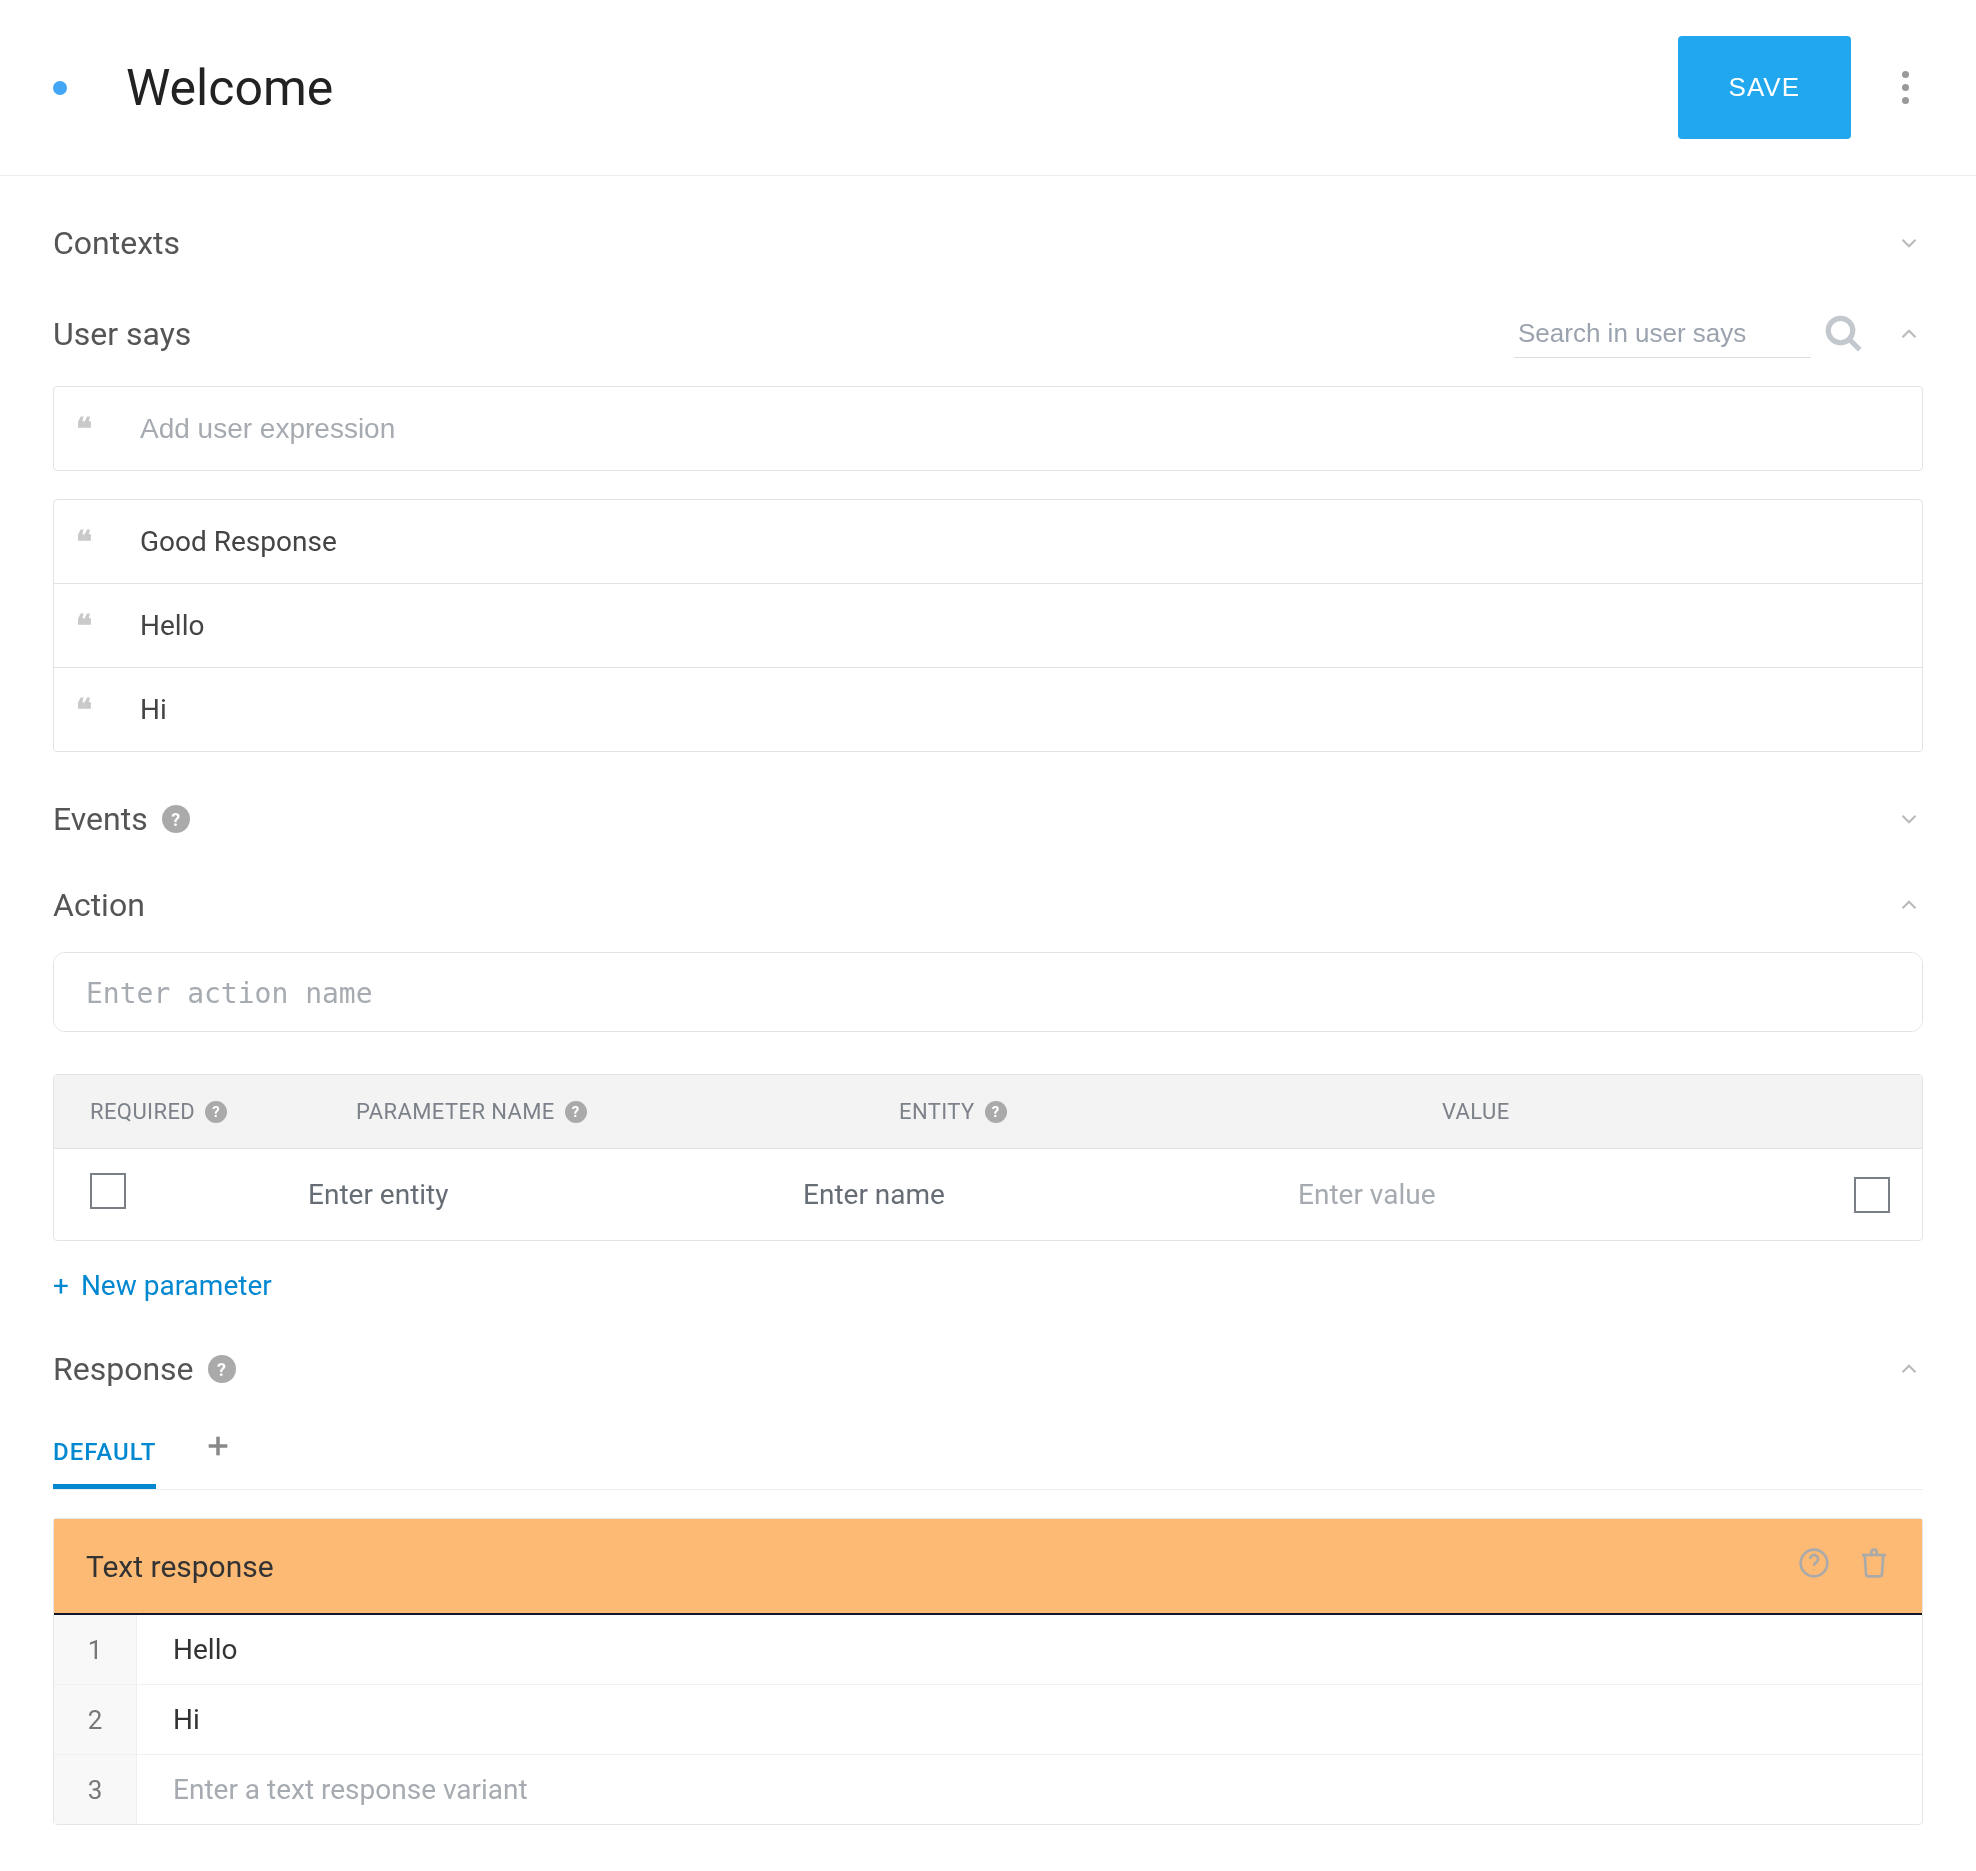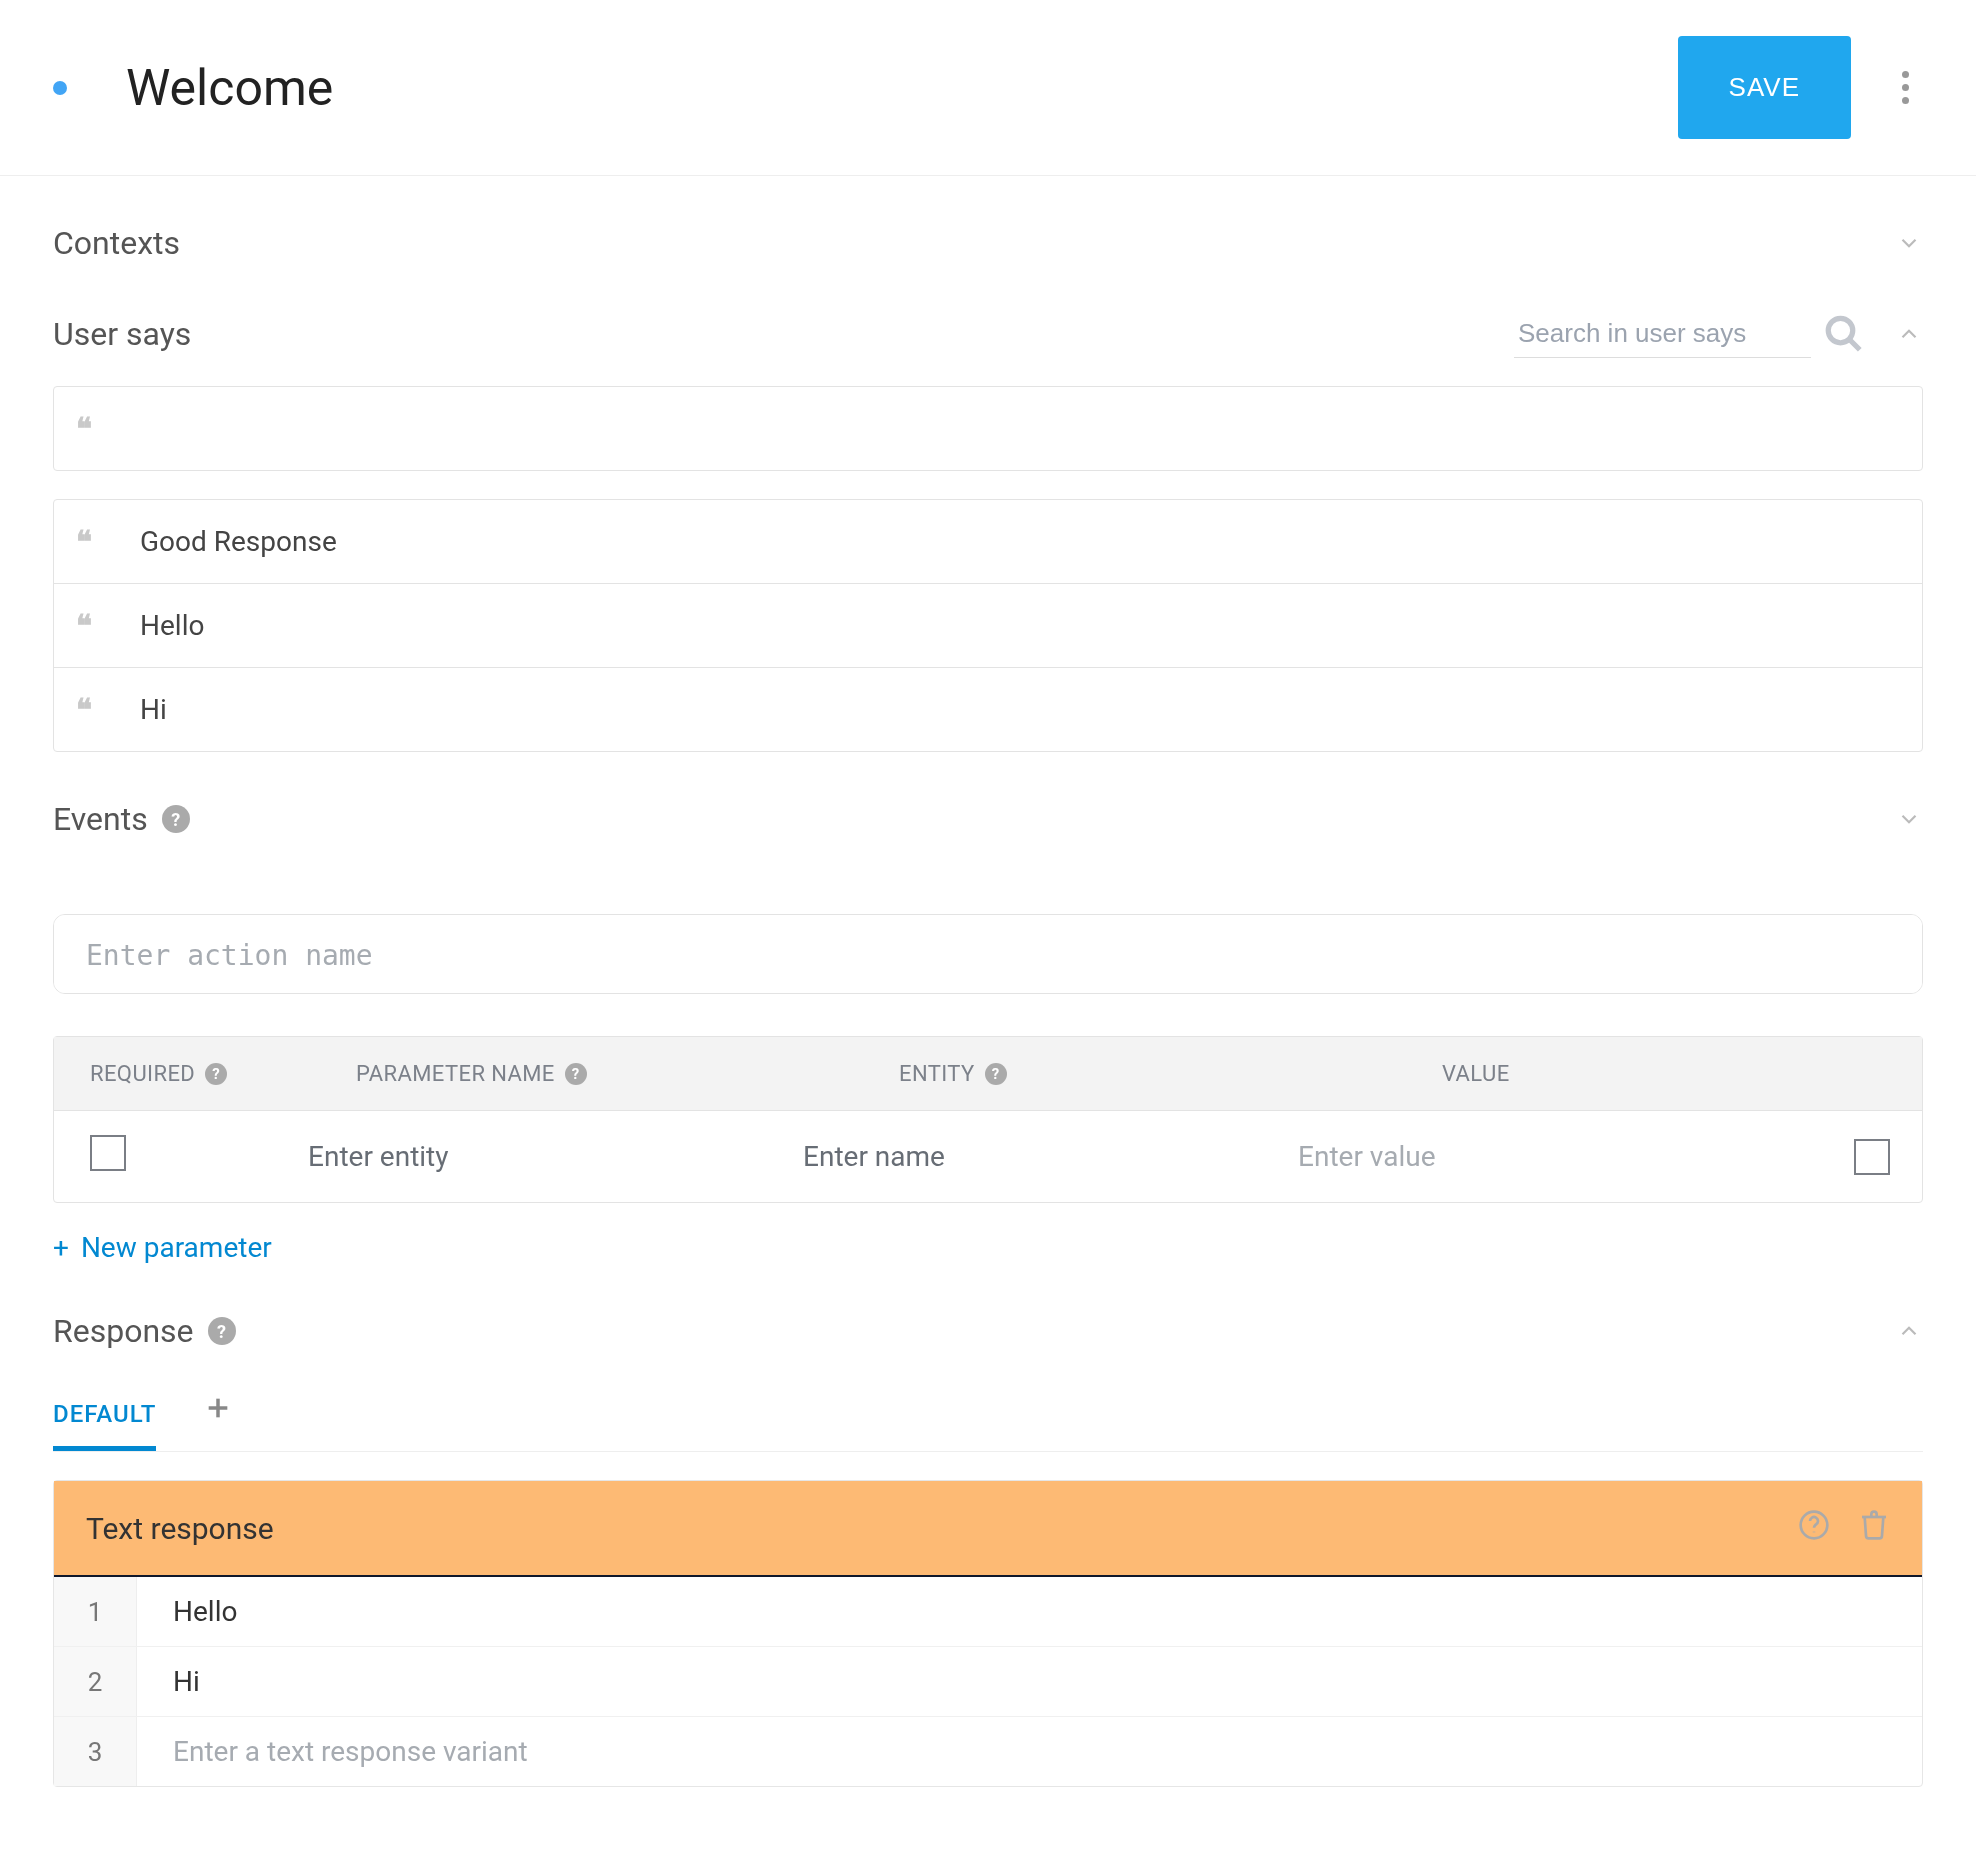--- a/index.html
+++ b/index.html
@@ -285,20 +285,21 @@
           <svg width="26" height="26" viewBox="0 0 24 24" fill="none" stroke="currentColor" stroke-width="2">
               <polyline points="6 15 12 9 18 15"></polyline>
             </svg>
         </span>
       </div>
     </div>
 
     <div class="table-box">
       <div class="add-row">
         <span class="quote-icon">❝</span>
+        <input type="text" placeholder="Add user expression" style="">
       </div>
     </div>
 
     <div class="table-box">
       <div class="row">
         <span class="quote-icon">❝</span>
         <span>Good Response</span>
       </div>
       <div class="row">
         <span class="quote-icon">❝</span>
@@ -319,20 +320,28 @@
       </div>
       <span class="chevron">
         <svg width="26" height="26" viewBox="0 0 24 24" fill="none" stroke="currentColor" stroke-width="2">
             <polyline points="6 9 12 15 18 9"></polyline>
           </svg>
       </span>
     </div>
   </div>
 
   <div class="section">
+    <div class="section-header">
+      <div class="section-title">Action</div>
+      <span class="chevron">
+        <svg width="26" height="26" viewBox="0 0 24 24" fill="none" stroke="currentColor" stroke-width="2">
+            <polyline points="6 15 12 9 18 15"></polyline>
+          </svg>
+      </span>
+    </div>
 
     <div class="action-wrap">
       <textarea class="action-input" placeholder="Enter action name" style=""></textarea>
     </div>
 
     <div class="param-table">
       <div class="param-header">
         <div class="th">
             <span>REQUIRED</span>
             <span class="help-circle">?</span>

